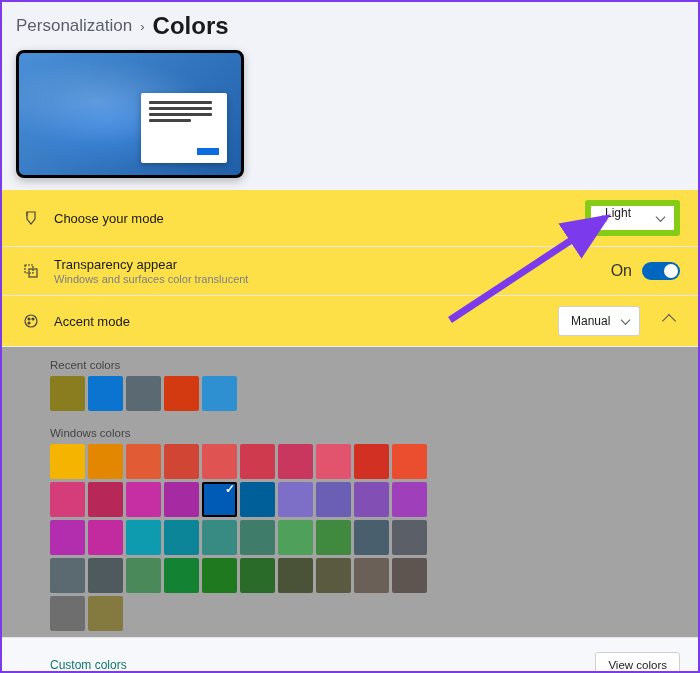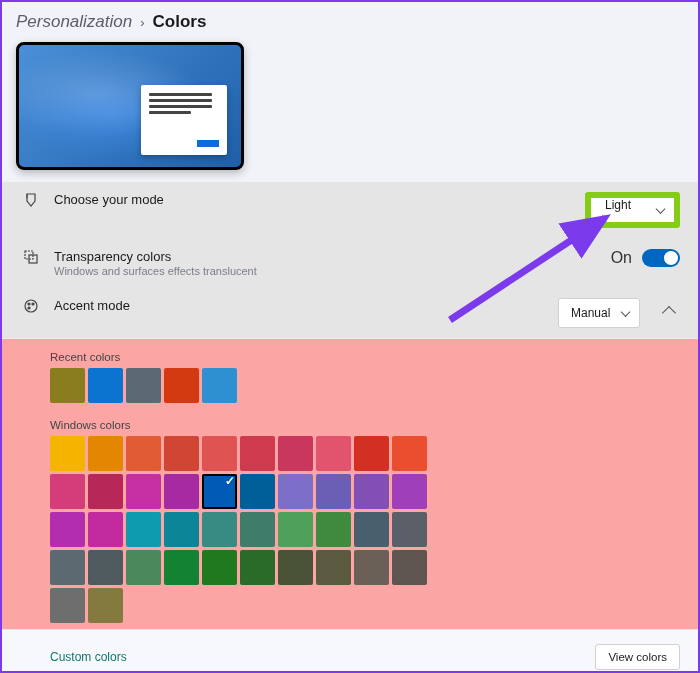--- a/index.html
+++ b/index.html
@@ -1,41 +1,41 @@
 <!DOCTYPE html>
 <html><head>
 <meta charset="utf-8">
 <style>
 * { box-sizing: border-box; margin: 0; padding: 0; }
 body { font-family: "Segoe UI", sans-serif; background: #fff; width: 700px; height: 673px; border: 2px solid #7c3aed; color: #1a1a1a; overflow: hidden; }
 .header-area { background: #f2f3f8; padding: 10px 14px 12px; }
 .breadcrumb { display: flex; align-items: center; gap: 8px; font-size: 17px; margin-bottom: 10px; }
-.bc-link { color: #5a5f6a; font-style: italic; }
+.bc-link { color: #5a5f6a; }
 .bc-sep { color: #5a5f6a; font-size: 13px; }
-.bc-current { font-weight: 600; color: #1a1a1a; font-size: 17px; }
+.bc-current { font-weight: 600; color: #1a1a1a; font-size: 24px; }
 .preview-frame { width: 228px; height: 128px; border: 3px solid #000; border-radius: 8px; background: linear-gradient(135deg,#4a8fd8 0%,#1e5fa8 100%); position: relative; overflow: hidden; box-shadow: 0 3px 8px rgba(0,0,0,.25); }
 .bloom { position: absolute; inset: 0; background: radial-gradient(ellipse 120% 90% at 35% 40%, rgba(255,255,255,.18) 0%, transparent 40%), radial-gradient(ellipse 80% 70% at 40% 55%, #3c87e0 0%, transparent 55%); }
 .mini-win { position: absolute; right: 14px; bottom: 12px; width: 86px; height: 70px; background: #fff; border-radius: 2px; box-shadow: 0 2px 6px rgba(0,0,0,.3); padding: 8px; display: flex; flex-direction: column; justify-content: space-between; }
 .mini-line { height: 3px; background: #444; border-radius: 1px; width: 90%; margin-bottom: 3px; }
 .mini-line.s { width: 60%; }
 .mini-btn { align-self: flex-end; width: 22px; height: 7px; background: #0a6cde; }
-.row { display: flex; align-items: flex-start; padding: 10px 18px; border-bottom: 1px solid #e6e6e6; background: #e5e5e5; }
+.row { display: flex; align-items: center; padding: 10px 18px; border-bottom: 1px solid #e6e6e6; background: #fde047; }
 .row-icon { width: 22px; display: flex; justify-content: center; margin-right: 12px; color: #444; }
 .row-text { flex: 1; }
 .row-title { font-size: 13px; color: #1a1a1a; }
 .row-sub { font-size: 11px; color: #7a7f88; margin-top: 1px; }
 .row-control { display: flex; align-items: center; gap: 10px; }
 .dropdown { border: 1px solid #d0d0d0; background: #fff; padding: 7px 26px 7px 12px; font-size: 12px; border-radius: 3px; position: relative; min-width: 82px; }
 .dropdown.hl { border: 6px solid #84cc16; padding: 0 30px 10px 14px; min-width: 95px; }
 .dropdown::after { content: ""; position: absolute; right: 10px; top: 50%; width: 6px; height: 6px; border-right: 1.5px solid #555; border-bottom: 1.5px solid #555; transform: translateY(-65%) rotate(45deg); }
 .toggle { width: 38px; height: 18px; background: #0067c0; border-radius: 10px; position: relative; }
 .toggle::after { content: ""; position: absolute; right: 2px; top: 2px; width: 14px; height: 14px; background: #fff; border-radius: 50%; }
 .on-label { font-size: 16px; color: #333; }
 .expander { width: 10px; height: 10px; border-left: 1.5px solid #555; border-top: 1.5px solid #555; transform: rotate(45deg); margin: 0 6px 0 14px; }
-.accent-body { padding: 12px 0 6px 48px; background: #fca5a5; border-bottom: 1px solid #e6e6e6; }
+.accent-body { padding: 12px 0 6px 48px; background: #a3a3a3; border-bottom: 1px solid #e6e6e6; }
 .group-label { font-size: 11.5px; color: #444; margin-bottom: 5px; }
 .swatch-row { display: flex; flex-wrap: wrap; gap: 3px; max-width: 380px; }
 .swatch { width: 35px; height: 35px; border-radius: 2px; position: relative; cursor: pointer; }
 .swatch.sel { outline: 2px solid #000; outline-offset: -2px; }
 .swatch.sel::after { content: "✓"; position: absolute; right: 2px; top: 0; color: #fff; font-size: 12px; font-weight: bold; }
 .section-gap { height: 16px; }
 .custom-row { display: flex; align-items: center; justify-content: space-between; padding: 14px 18px 14px 48px; background: #f7f8fc; }
 .view-btn { border: 1px solid #d0d0d0; background: #fff; padding: 6px 12px; font-size: 11.5px; border-radius: 3px; }
 .arrow { position: absolute; pointer-events: none; }
 </style>
@@ -78,22 +78,22 @@
 </div>
 
 <div class="row">
   <div class="row-icon">
     <svg width="16" height="16" viewBox="0 0 16 16" fill="none" stroke="currentColor" stroke-width="1.2">
         <rect x="2" y="2" width="8" height="8" stroke-dasharray="2 1"></rect>
         <rect x="6" y="6" width="8" height="8"></rect>
       </svg>
   </div>
   <div class="row-text">
-    <div class="row-title">Transparency colors</div>
-    <div class="row-sub">Windows and surfaces effects translucent</div>
+    <div class="row-title">Transparency appear</div>
+    <div class="row-sub">Windows and surfaces color translucent</div>
   </div>
   <div class="row-control">
     <span class="on-label">On</span>
     <div class="toggle"></div>
   </div>
 </div>
 
 <div class="row" style="border-bottom:1px solid #ececec;">
   <div class="row-icon">
     <svg width="16" height="16" viewBox="0 0 16 16" fill="none" stroke="currentColor" stroke-width="1.2">

